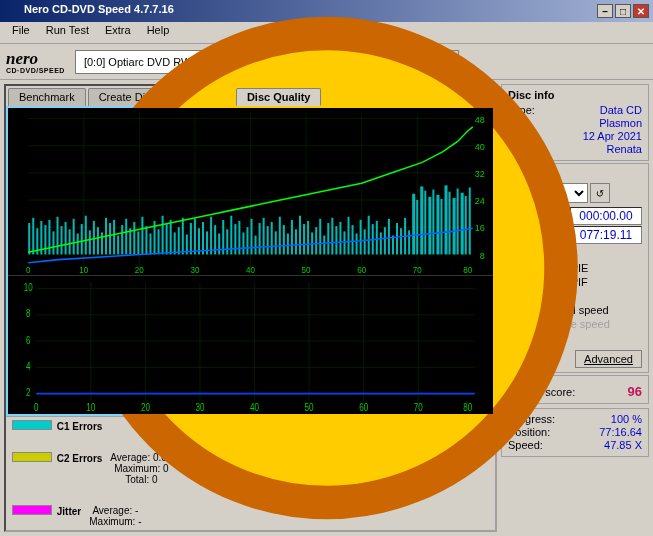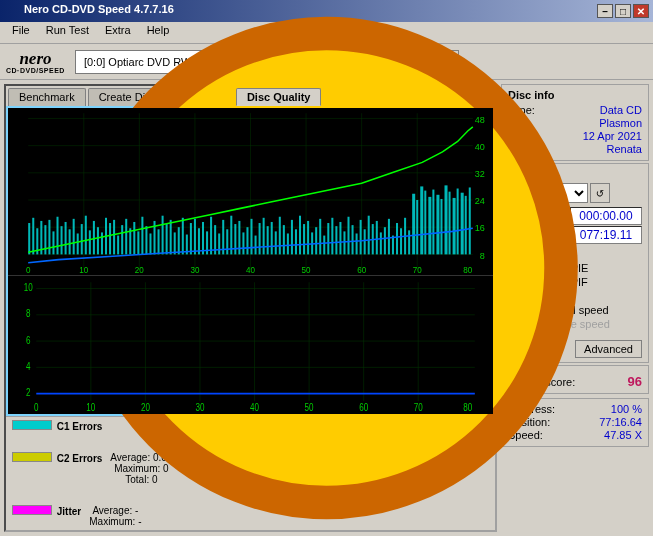--- a/index.html
+++ b/index.html
@@ -43,21 +43,21 @@
     .toolbar {
       background: #d4d0c8;
       height: 36px;
       display: flex;
       align-items: center;
       padding: 2px 6px;
       gap: 4px;
       border-bottom: 1px solid #a0a0a0;
     }
     .logo-area { display: flex; flex-direction: column; margin-right: 6px; }
-    .logo-nero { color: #000; font-size: 18px; font-weight: bold; font-style: italic; text-align: center; }
+    .logo-nero { color: #000; font-size: 18px; font-weight: bold; font-style: italic; }
     .logo-sub { color: #000; font-size: 8px; letter-spacing: 1px; }
     .drive-combo {
       background: white; border: 1px solid #7a7a7a;
       padding: 2px 4px; height: 24px; min-width: 200px;
       font-size: 11px;
     }
     .toolbar-btn {
       background: #d4d0c8; border: 1px solid #808080;
       width: 26px; height: 24px; cursor: pointer;
       display: flex; align-items: center; justify-content: center; font-size: 14px;
@@ -197,21 +197,21 @@
 
     .checkbox-row {
       display: flex; align-items: center; gap: 3px; margin-bottom: 2px; font-size: 11px;
     }
     .checkbox-row input[type=checkbox] { width: 12px; height: 12px; }
     .checkbox-row.disabled { color: #a0a0a0; }
 
     .advanced-btn {
       background: #d4d0c8; border: 1px solid #808080;
       padding: 2px 8px; cursor: pointer; font-size: 11px;
-      float: right; margin-top: 6px;
+      float: right; margin-top: 16px; text-decoration: underline;
     }
 
     .quality-row {
       display: flex; justify-content: space-between; align-items: center;
       margin-top: 4px; font-size: 11px;
     }
     .quality-score { font-size: 13px; font-weight: bold; color: #be185d; }
 
     .progress-section { margin-top: 2px; }
 

